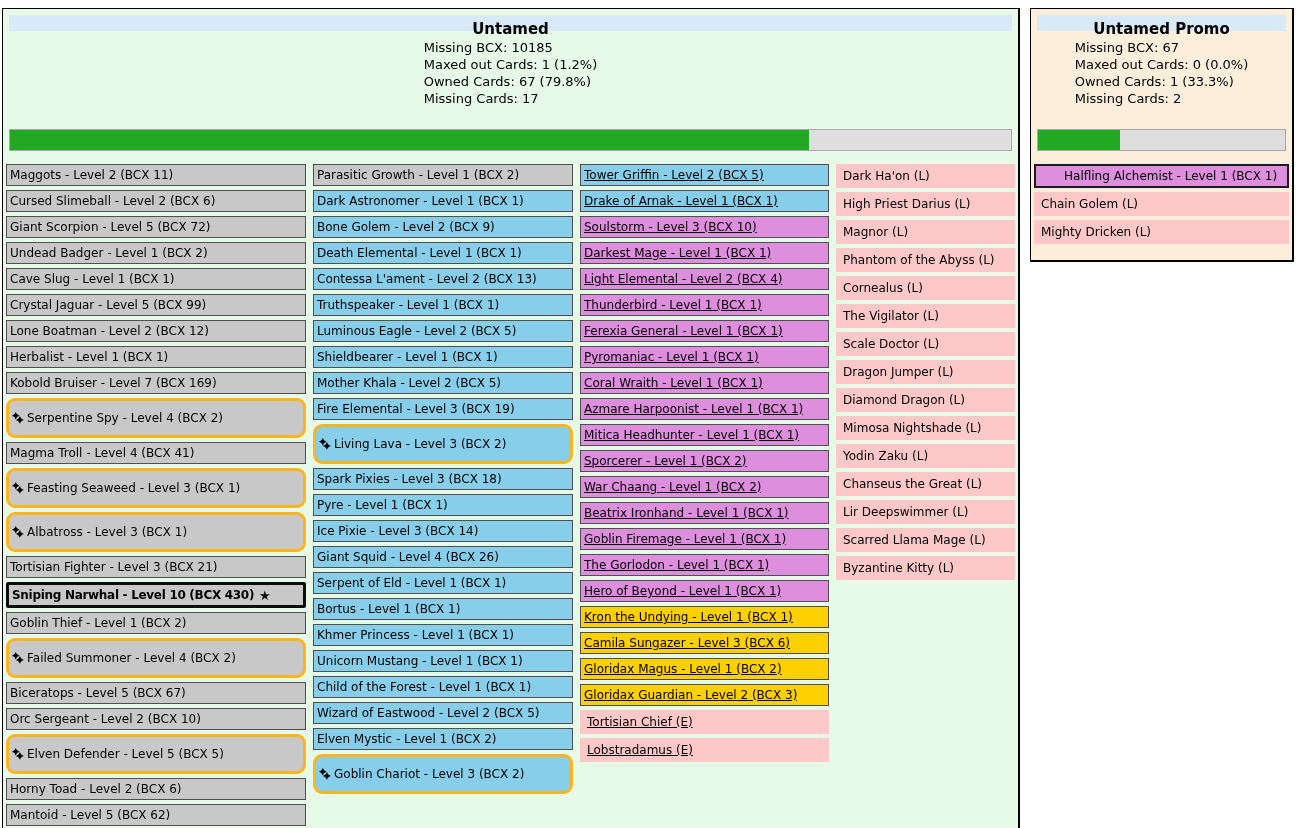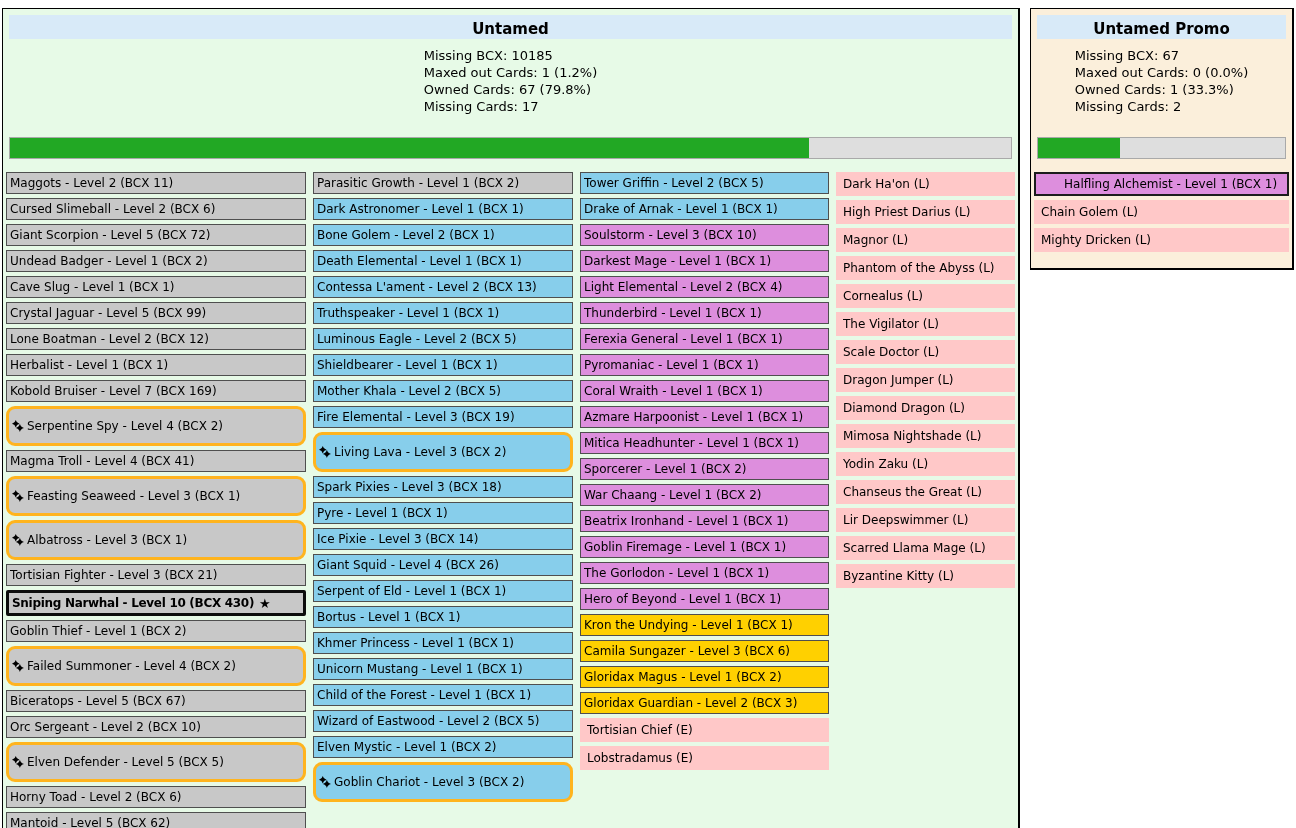--- a/index.html
+++ b/index.html
@@ -1,29 +1,29 @@
 <!DOCTYPE html>
 <html style="--panel-untamed-bg: #E7FAE7; --panel-promo-bg: #FBEFDB; --header-bg: #D8EAF8; --progress-fill: #22A824; --common: #C8C8C8; --rare: #87CEEB; --epic: #DD8EDD; --legendary: #FFD000; --missing: #FFC8C8; --foil-border: #FFB41E;"><head>
 <meta charset="utf-8">
 <style>
   html,body{margin:0;padding:0;background:#ffffff;font-family:"DejaVu Sans",sans-serif;color:#000;}
   .page{display:flex;align-items:flex-start;gap:10px;padding:8px 0 0 2px;width:1294px;}
   .panel{box-sizing:border-box;border:1px solid #000;border-right-width:2px;border-bottom-width:2px;}
   .panel-untamed{width:1018px;min-height:809px;background:var(--panel-untamed-bg);}
   .panel-promo{width:264px;background:var(--panel-promo-bg);padding-bottom:8px;}
-  .panel-header{margin:6px;height:24px;line-height:28px;background:var(--header-bg);
+  .panel-header{margin:6px;height:16px;line-height:28px;background:var(--header-bg);
     font-weight:bold;font-size:15px;text-align:center;}
   .stats{width:fit-content;margin:8px auto 0 auto;font-size:13px;line-height:17px;}
   .progress{margin:22px 6px 0 6px;height:20px;background:#dedede;border:1px solid #a9a9a9;}
   .progress-fill{height:100%;width:0;background:var(--progress-fill);}
   .columns{display:flex;gap:7px;margin:13px 3px 8px 3px;align-items:flex-start;}
   .col{display:flex;flex-direction:column;gap:4px;flex-shrink:0;}
   .panel-untamed .col:nth-child(1){width:300px;}
   .panel-untamed .col:nth-child(2){width:260px;}
-  .panel-untamed .col:nth-child(3){width:249px;}
+  .panel-untamed .col:nth-child(3){width:249px;text-decoration:underline;}
   .panel-untamed .col:nth-child(4){width:179px;}
   .panel-promo .col{width:100%;flex-shrink:1;}
   .card{box-sizing:border-box;height:22px;display:flex;align-items:center;gap:3px;
     padding:0 1px 0 3px;font-size:12px;white-space:nowrap;overflow:hidden;
     border:1px solid #4f4f4f;background:#ccc;}
   .v-common{background:var(--common);}
   .v-rare{background:var(--rare);}
   .v-epic{background:var(--epic);}
   .v-legendary{background:var(--legendary);}
   .v-missing{background:var(--missing);border:none;height:24px;padding-left:7px;}
@@ -155,21 +155,21 @@
           </div>
         </div>
         <div class="col">
           <div class="card v-common">
             <span class="card-label">Parasitic Growth - Level 1 (BCX 2)</span>
           </div>
           <div class="card v-rare">
             <span class="card-label">Dark Astronomer - Level 1 (BCX 1)</span>
           </div>
           <div class="card v-rare">
-            <span class="card-label">Bone Golem - Level 2 (BCX 1)</span>
+            <span class="card-label">Bone Golem - Level 2 (BCX 9)</span>
           </div>
           <div class="card v-rare">
             <span class="card-label">Death Elemental - Level 1 (BCX 1)</span>
           </div>
           <div class="card v-rare">
             <span class="card-label">Contessa L'ament - Level 2 (BCX 13)</span>
           </div>
           <div class="card v-rare">
             <span class="card-label">Truthspeaker - Level 1 (BCX 1)</span>
           </div>

